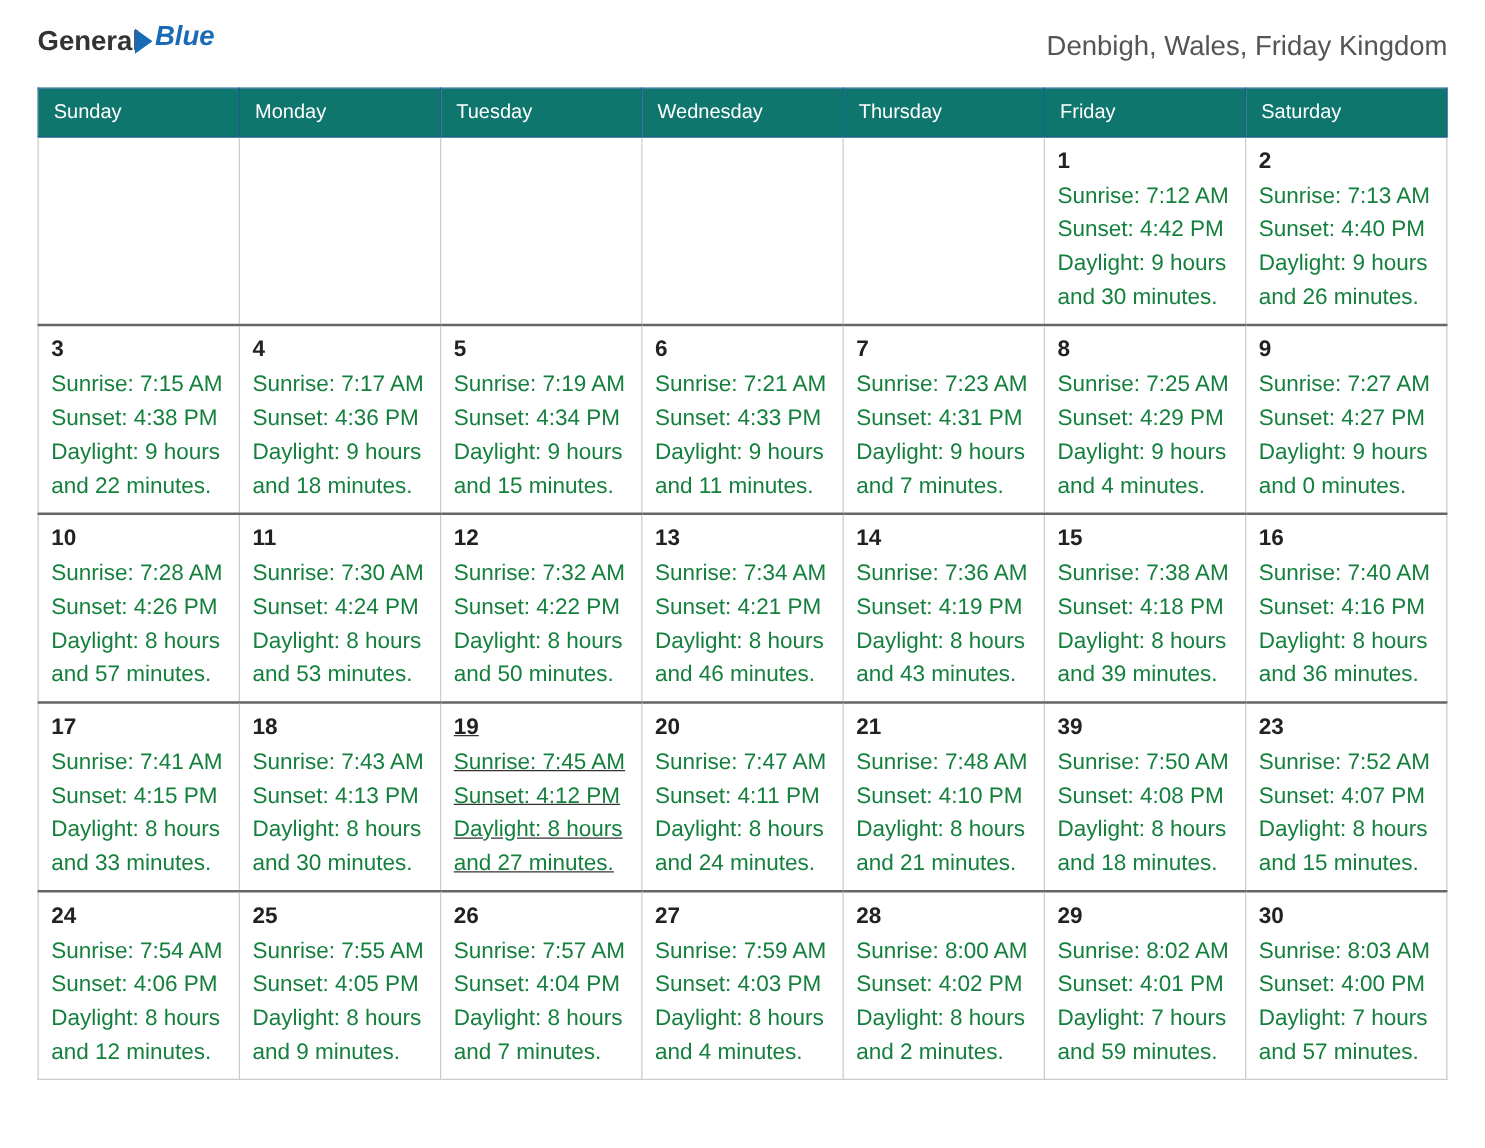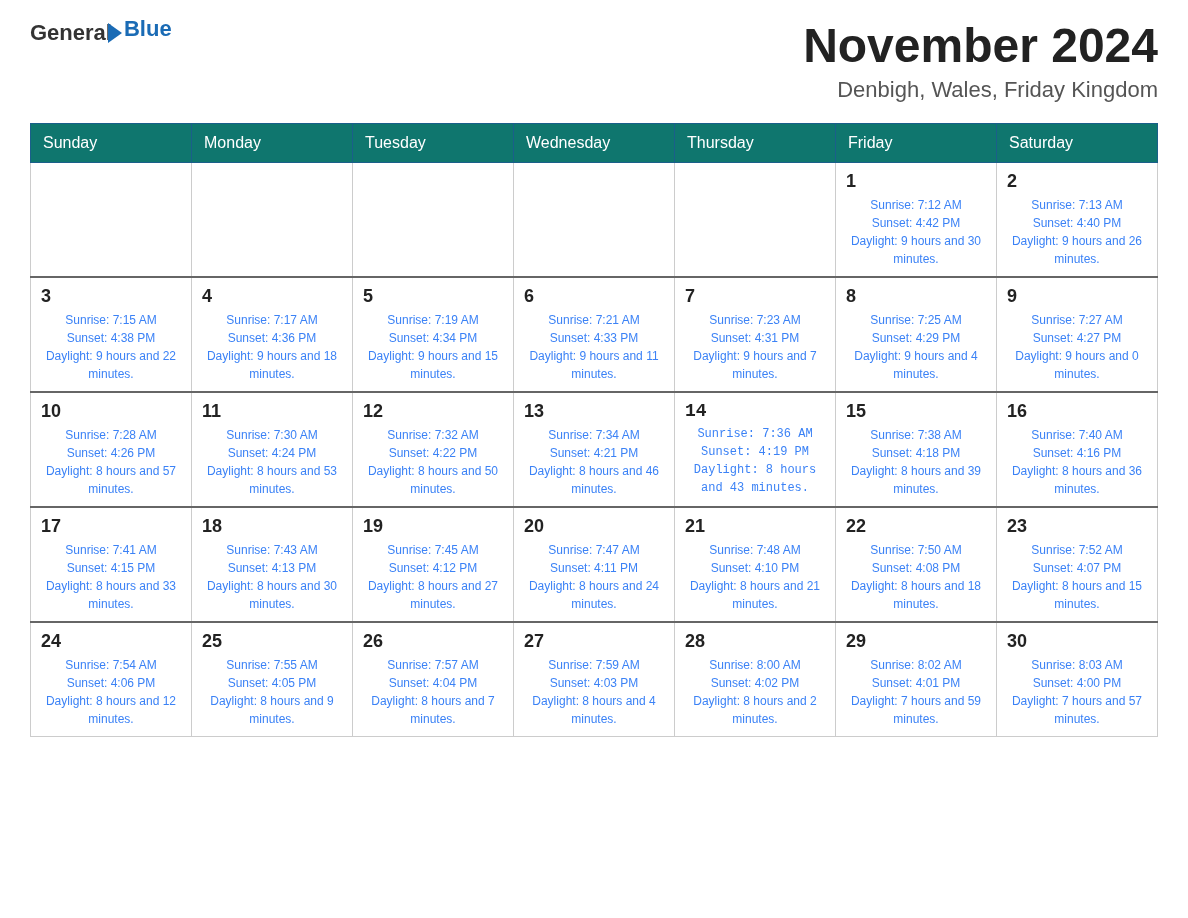--- a/index.html
+++ b/index.html
@@ -42,20 +42,21 @@
     }
     .logo-line1 {
       display: flex;
       align-items: center;
     }
     .logo-line2 {
       display: flex;
       align-items: center;
       gap: 4px;
       margin-top: -4px;
+      font-style: italic;
     }
     .title-block {
       text-align: right;
     }
     .calendar-title {
       font-size: 48px;
       font-weight: bold;
       color: #222;
       line-height: 1.1;
     }
@@ -87,24 +88,23 @@
       min-height: 110px;
     }
     .day-number {
       font-size: 18px;
       font-weight: bold;
       color: #222;
       display: block;
       margin-bottom: 4px;
     }
     .day-info {
-      font-size: 12px;
-      color: #3b82f6;
+      font-size: 18px;
+      color: #15803d;
       line-height: 1.5;
-      text-align: center;
     }
     tr:first-child td {
       border-top: 1px solid #ccc;
     }
   </style>
 </head>
 <body>
 
 <div class="header">
   <div class="logo">
@@ -112,21 +112,20 @@
       <div class="logo-line1">
         <span class="logo-text-general">General</span>
         <div class="logo-arrow"></div>
       </div>
       <div class="logo-line2">
         <span style="color:#1a6bb5; font-size:22px; font-weight:bold; text-indent:2px;">Blue</span>
       </div>
     </div>
   </div>
   <div class="title-block">
-    <div class="calendar-title">November 2024</div>
     <div class="calendar-subtitle">Denbigh, Wales, Friday Kingdom</div>
   </div>
 </div>
 
 <table class="calendar">
   <thead>
     <tr>
       <th>Sunday</th>
       <th>Monday</th>
       <th>Tuesday</th>
@@ -192,21 +191,21 @@
           <div class="day-info">Sunrise: 7:30 AM<br>Sunset: 4:24 PM<br>Daylight: 8 hours and 53 minutes.</div>
         </td>
         <td style="border-top: 2px solid rgb(102, 102, 102);">
           <span class="day-number">12</span>
           <div class="day-info">Sunrise: 7:32 AM<br>Sunset: 4:22 PM<br>Daylight: 8 hours and 50 minutes.</div>
         </td>
         <td style="border-top: 2px solid rgb(102, 102, 102);">
           <span class="day-number">13</span>
           <div class="day-info">Sunrise: 7:34 AM<br>Sunset: 4:21 PM<br>Daylight: 8 hours and 46 minutes.</div>
         </td>
-        <td style="border-top: 2px solid rgb(102, 102, 102); font-family: Liberation Mono, monospace;">
+        <td style="border-top: 2px solid rgb(102, 102, 102);">
           <span class="day-number">14</span>
           <div class="day-info">Sunrise: 7:36 AM<br>Sunset: 4:19 PM<br>Daylight: 8 hours and 43 minutes.</div>
         </td>
         <td style="border-top: 2px solid rgb(102, 102, 102);">
           <span class="day-number">15</span>
           <div class="day-info">Sunrise: 7:38 AM<br>Sunset: 4:18 PM<br>Daylight: 8 hours and 39 minutes.</div>
         </td>
         <td style="border-top: 2px solid rgb(102, 102, 102);">
           <span class="day-number">16</span>
           <div class="day-info">Sunrise: 7:40 AM<br>Sunset: 4:16 PM<br>Daylight: 8 hours and 36 minutes.</div>
@@ -214,34 +213,34 @@
       </tr>
       <tr style="border-top: 2px solid rgb(85, 85, 85);">
         <td style="border-top: 2px solid rgb(102, 102, 102); border-radius: 16px;">
           <span class="day-number">17</span>
           <div class="day-info">Sunrise: 7:41 AM<br>Sunset: 4:15 PM<br>Daylight: 8 hours and 33 minutes.</div>
         </td>
         <td style="border-top: 2px solid rgb(102, 102, 102);">
           <span class="day-number">18</span>
           <div class="day-info">Sunrise: 7:43 AM<br>Sunset: 4:13 PM<br>Daylight: 8 hours and 30 minutes.</div>
         </td>
-        <td style="border-top: 2px solid rgb(102, 102, 102);">
+        <td style="border-top: 2px solid rgb(102, 102, 102); text-decoration: underline;">
           <span class="day-number">19</span>
           <div class="day-info">Sunrise: 7:45 AM<br>Sunset: 4:12 PM<br>Daylight: 8 hours and 27 minutes.</div>
         </td>
         <td style="border-top: 2px solid rgb(102, 102, 102);">
           <span class="day-number">20</span>
           <div class="day-info">Sunrise: 7:47 AM<br>Sunset: 4:11 PM<br>Daylight: 8 hours and 24 minutes.</div>
         </td>
         <td style="border-top: 2px solid rgb(102, 102, 102);">
           <span class="day-number">21</span>
           <div class="day-info">Sunrise: 7:48 AM<br>Sunset: 4:10 PM<br>Daylight: 8 hours and 21 minutes.</div>
         </td>
         <td style="border-top: 2px solid rgb(102, 102, 102);">
-          <span class="day-number">22</span>
+          <span class="day-number">39</span>
           <div class="day-info">Sunrise: 7:50 AM<br>Sunset: 4:08 PM<br>Daylight: 8 hours and 18 minutes.</div>
         </td>
         <td style="border-top: 2px solid rgb(102, 102, 102);">
           <span class="day-number">23</span>
           <div class="day-info">Sunrise: 7:52 AM<br>Sunset: 4:07 PM<br>Daylight: 8 hours and 15 minutes.</div>
         </td>
       </tr>
       <tr style="border-top: 2px solid rgb(85, 85, 85);">
         <td style="border-top: 2px solid rgb(102, 102, 102);">
           <span class="day-number">24</span>

